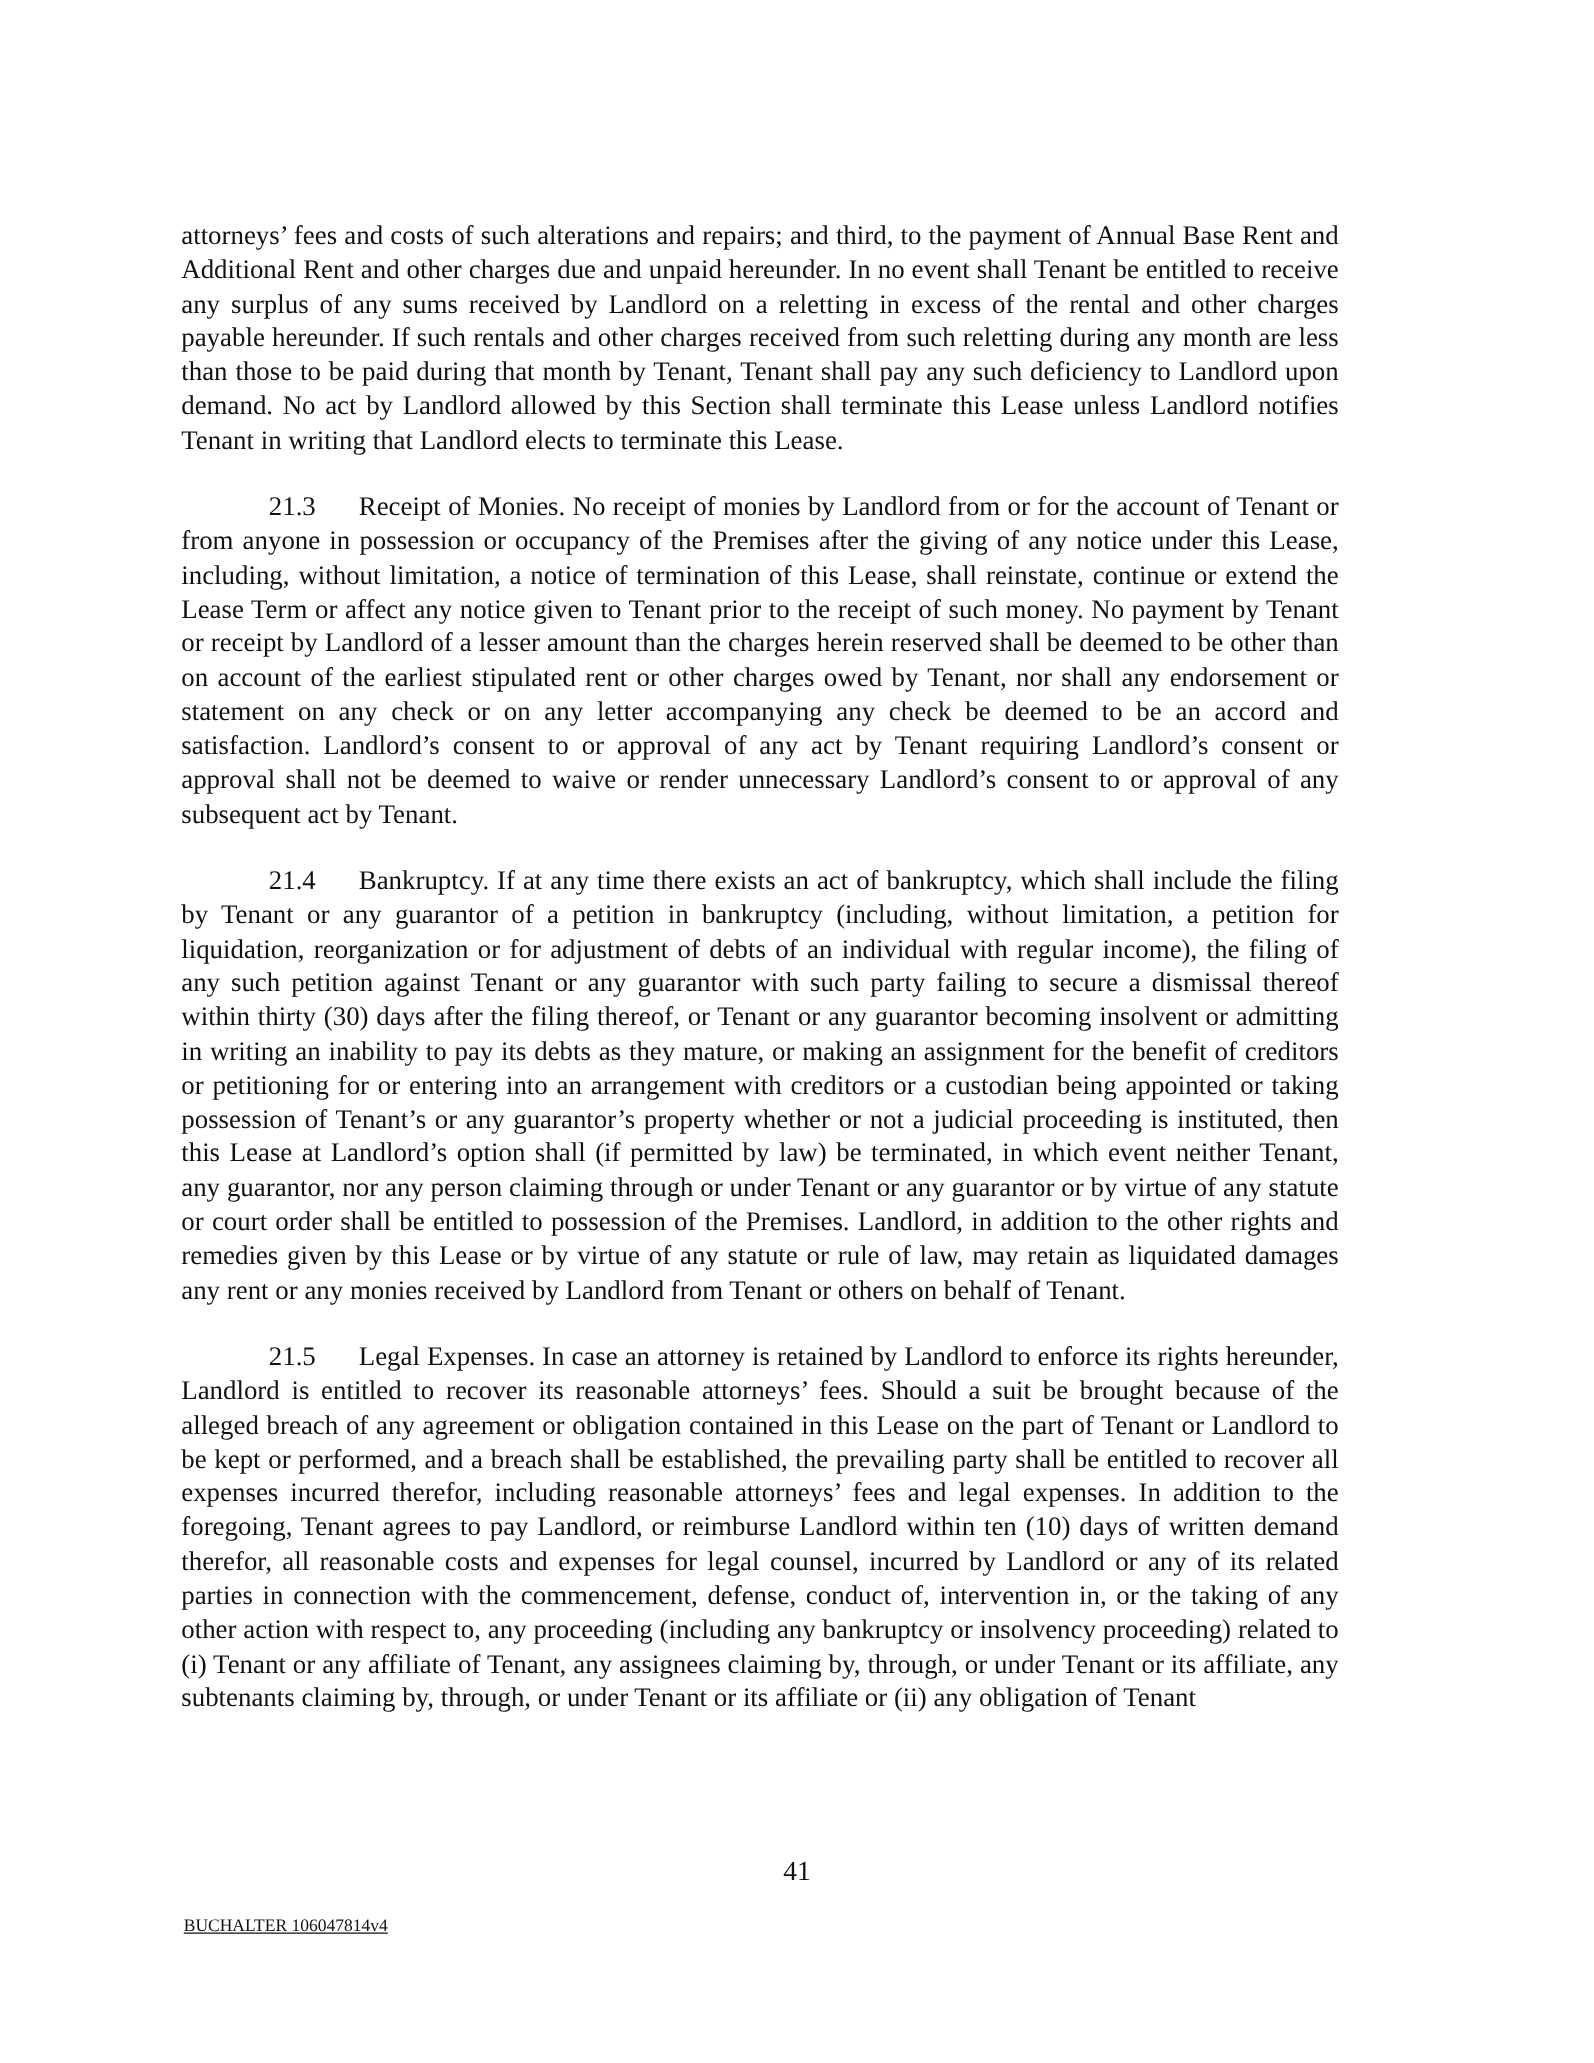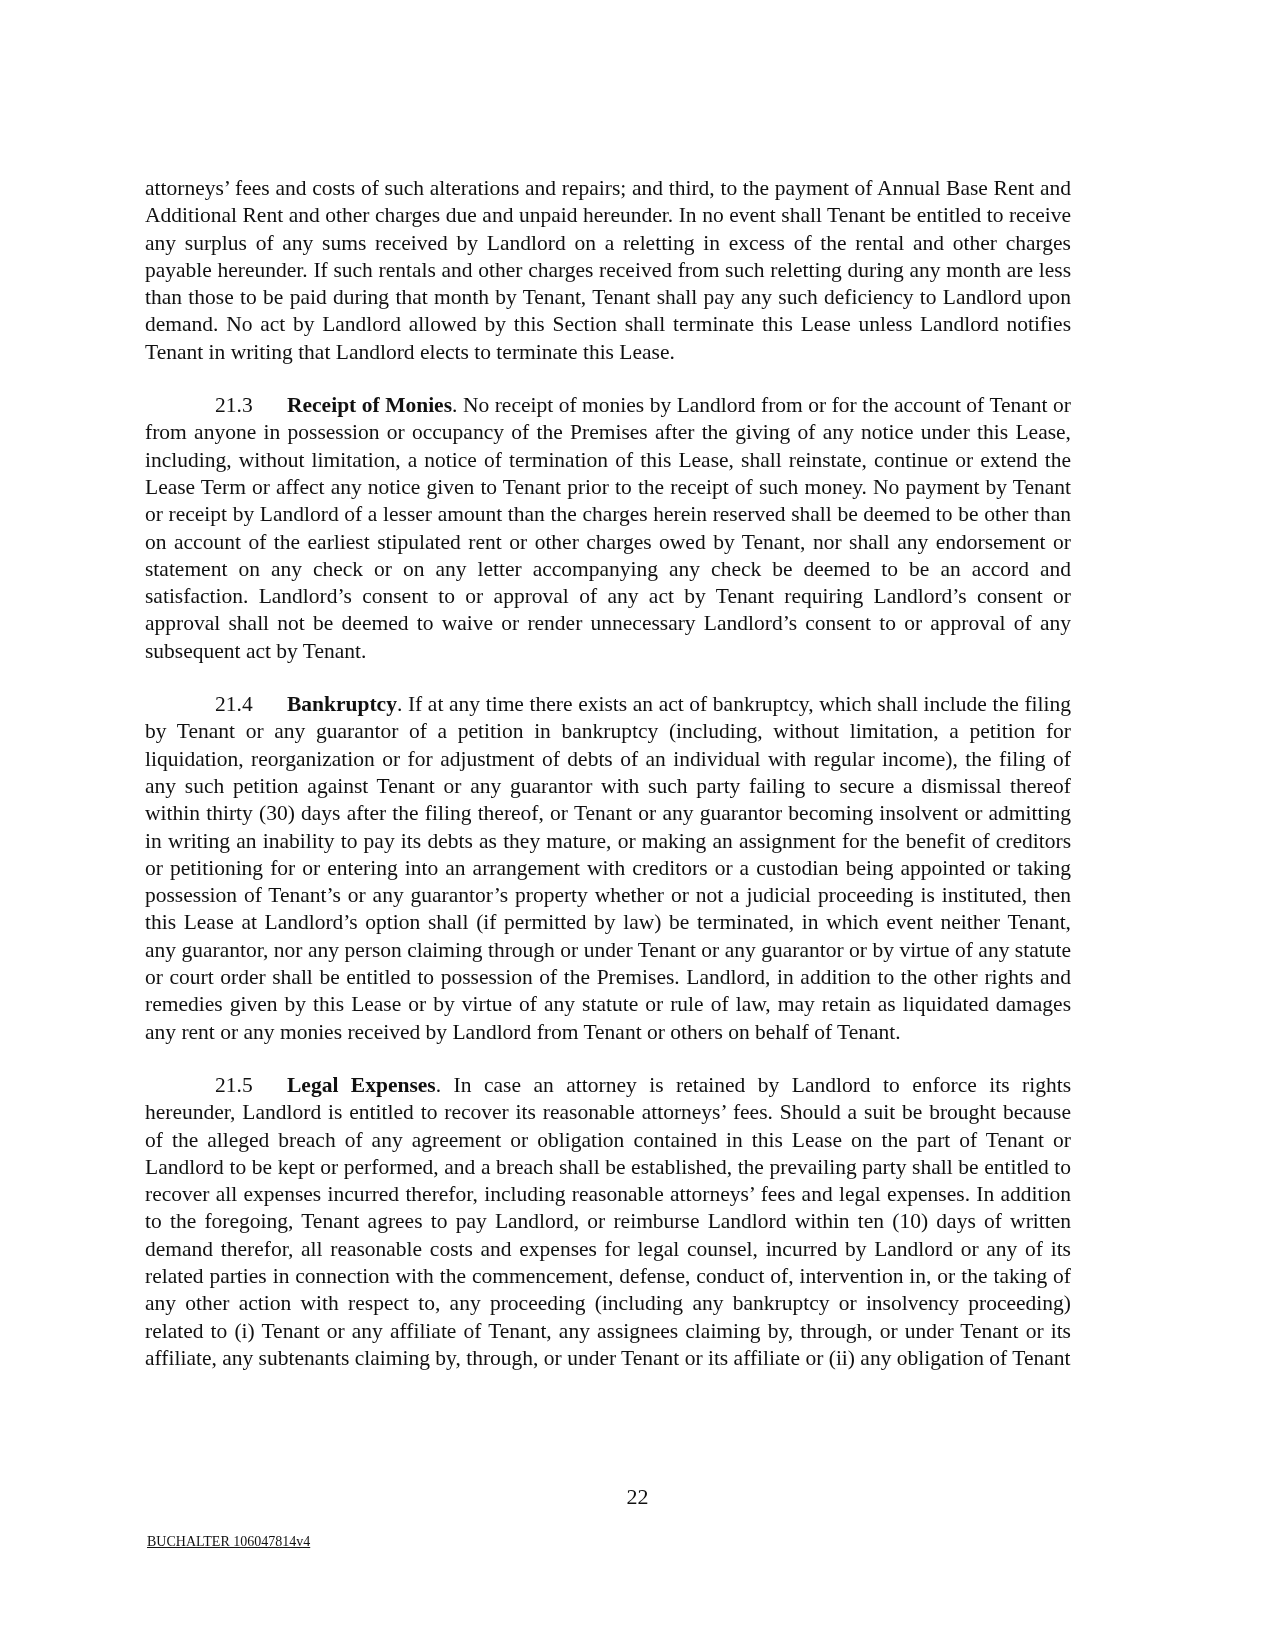--- a/index.html
+++ b/index.html
@@ -10,21 +10,21 @@
     font-family: "Liberation Serif", "DejaVu Serif", serif;
     margin-top: 32px;
   }
   .body-text {
     position: absolute; left: 145px; top: 143px; width: 926px;
     font-size: 21.5px; line-height: 27.3px;
   }
   .para { text-align: justify; margin: 0 0 26px 0; }
   .para.first { margin-bottom: 26px; }
   .sec-num { display: inline-block; padding-left: 70px; width: 72px; }
-  .sec-title { font-weight: bold; }
+  .sec-title { font-weight: normal; }
   .page-number {
     position: absolute; left: 0; width: 1275px; top: 1452px;
     text-align: center; font-size: 22px;
   }
   .doc-id {
     position: absolute; left: 147px; top: 1502px; font-size: 14px; text-decoration: underline;
   }
 </style>
 </head>
 <body>
@@ -33,15 +33,15 @@
   <div class="body-text">
     <p class="para first">attorneys’ fees and costs of such alterations and repairs; and third, to the payment of Annual Base Rent and Additional Rent and other charges due and unpaid hereunder.  In no event shall Tenant be entitled to receive any surplus of any sums received by Landlord on a reletting in excess of the rental and other charges payable hereunder.  If such rentals and other charges received from such reletting during any month are less than those to be paid during that month by Tenant, Tenant shall pay any such deficiency to Landlord upon demand.  No act by Landlord allowed by this Section shall terminate this Lease unless Landlord notifies Tenant in writing that Landlord elects to terminate this Lease.</p>
 
     <p class="para"><span class="sec-num">21.3</span><span class="sec-title">Receipt of Monies</span><span>.  No receipt of monies by Landlord from or for the account of Tenant or from anyone in possession or occupancy of the Premises after the giving of any notice under this Lease, including, without limitation, a notice of termination of this Lease, shall reinstate, continue or extend the Lease Term or affect any notice given to Tenant prior to the receipt of such money.  No payment by Tenant or receipt by Landlord of a lesser amount than the charges herein reserved shall be deemed to be other than on account of the earliest stipulated rent or other charges owed by Tenant, nor shall any endorsement or statement on any check or on any letter accompanying any check be deemed to be an accord and satisfaction. Landlord’s consent to or approval of any act by Tenant requiring Landlord’s consent or approval shall not be deemed to waive or render unnecessary Landlord’s consent to or approval of any subsequent act by Tenant.</span></p>
 
     <p class="para"><span class="sec-num">21.4</span><span class="sec-title">Bankruptcy</span><span>.  If at any time there exists an act of bankruptcy, which shall include the filing by Tenant or any guarantor of a petition in bankruptcy (including, without limitation, a petition for liquidation, reorganization or for adjustment of debts of an individual with regular income), the filing of any such petition against Tenant or any guarantor with such party failing to secure a dismissal thereof within thirty (30) days after the filing thereof, or Tenant or any guarantor becoming insolvent or admitting in writing an inability to pay its debts as they mature, or making an assignment for the benefit of creditors or petitioning for or entering into an arrangement with creditors or a custodian being appointed or taking possession of Tenant’s or any guarantor’s property whether or not a judicial proceeding is instituted, then this Lease at Landlord’s option shall (if permitted by law) be terminated, in which event neither Tenant, any guarantor, nor any person claiming through or under Tenant or any guarantor or by virtue of any statute or court order shall be entitled to possession of the Premises.  Landlord, in addition to the other rights and remedies given by this Lease or by virtue of any statute or rule of law, may retain as liquidated damages any rent or any monies received by Landlord from Tenant or others on behalf of Tenant.</span></p>
 
     <p class="para"><span class="sec-num">21.5</span><span class="sec-title">Legal Expenses</span><span>.  In case an attorney is retained by Landlord to enforce its rights hereunder, Landlord is entitled to recover its reasonable attorneys’ fees.  Should a suit be brought because of the alleged breach of any agreement or obligation contained in this Lease on the part of Tenant or Landlord to be kept or performed, and a breach shall be established, the prevailing party shall be entitled to recover all expenses incurred therefor, including reasonable attorneys’ fees and legal expenses.  In addition to the foregoing, Tenant agrees to pay Landlord, or reimburse Landlord within ten (10) days of written demand therefor, all reasonable costs and expenses for legal counsel, incurred by Landlord or any of its related parties in connection with the commencement, defense, conduct of, intervention in, or the taking of any other action with respect to, any proceeding (including any bankruptcy or insolvency proceeding) related to (i) Tenant or any affiliate of Tenant, any assignees claiming by, through, or under Tenant or its affiliate, any subtenants claiming by, through, or under Tenant or its affiliate or (ii) any obligation of Tenant</span></p>
   </div>
 
-  <div class="page-number">22</div>
+  <div class="page-number">41</div>
   <div class="doc-id">BUCHALTER 106047814v4</div>
 </div>
 
 </body></html>

